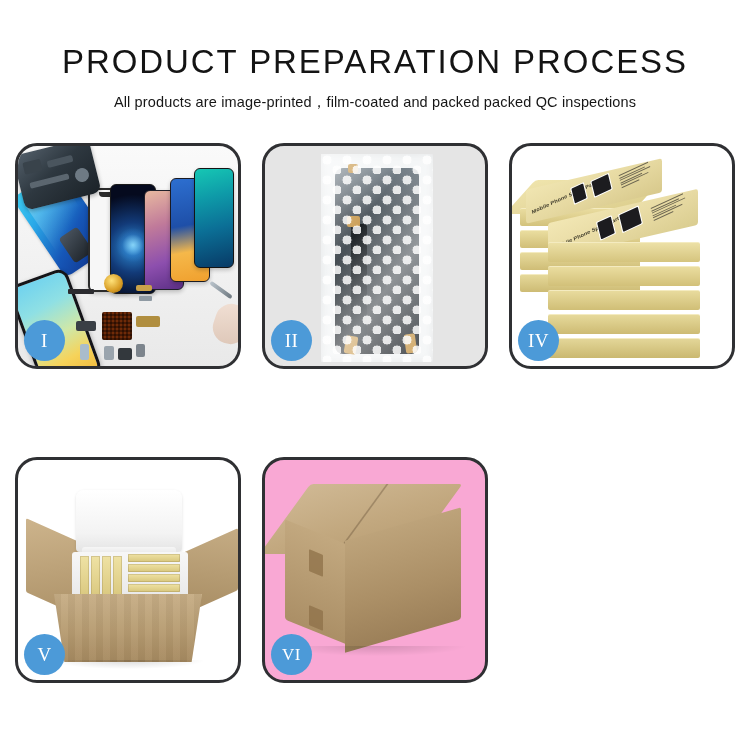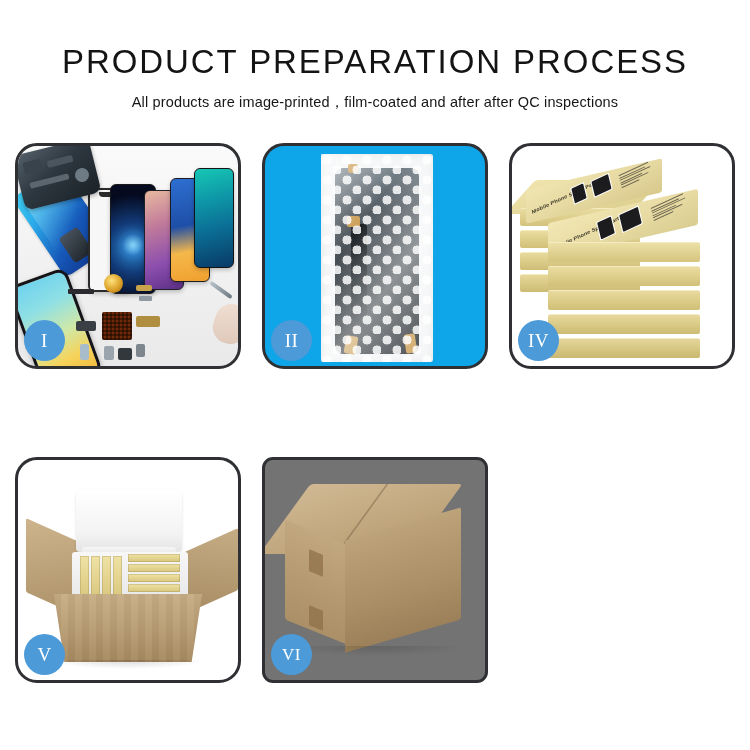--- a/index.html
+++ b/index.html
@@ -160,21 +160,21 @@
   .p1 .b6{left:86px;top:200px;width:10px;height:14px;background:#9aa4ad;border-radius:2px;}
   .p1 .b7{left:100px;top:202px;width:14px;height:12px;background:#33383d;border-radius:2px;}
   .p1 .b8{left:118px;top:198px;width:9px;height:13px;background:#7d858d;border-radius:2px;}
   .p1 .b9{left:62px;top:198px;width:9px;height:16px;background:#a9bccb;border-radius:2px;}
   .p1 .tool{position:absolute;left:190px;top:142px;width:26px;height:4px;
     background:linear-gradient(90deg,#b9c3cb,#6e7880);transform:rotate(36deg);border-radius:2px;}
   .p1 .hand{position:absolute;left:196px;top:158px;width:34px;height:40px;border-radius:16px;
     background:linear-gradient(160deg,#f2e0d4,#dcc4b4);transform:rotate(18deg);opacity:.95;}
 
   
-  .p2 { background:#0ea5e9; }
+  .p2 { background:#e5e5e5; }
   .p2 .wrap{
     position:absolute;left:56px;top:8px;width:112px;height:208px;
     background:#f3f5f6;
     border-radius:3px;
     box-shadow:0 0 8px rgba(0,0,0,.08) inset;
   }
   .p2 .lcd{
     position:absolute;left:14px;top:14px;width:84px;height:186px;
     background:linear-gradient(170deg,#6d7a84 0%,#3b454d 25%,#222a30 60%,#151a1f 100%);
     border-radius:8px;
@@ -305,21 +305,21 @@
     background:linear-gradient(180deg,#c7ae86 0%,#b79c72 55%,#a68a60 100%);
     border-radius:0 0 4px 4px;
     clip-path: polygon(0 0,100% 0,93% 100%,7% 100%);
   }
   .p5 .cartonfront::after{content:"";position:absolute;inset:0;
     background:repeating-linear-gradient(90deg,rgba(0,0,0,.035) 0 7px,rgba(255,255,255,.03) 7px 14px);}
   .p5 .shadow{position:absolute;left:34px;top:200px;width:152px;height:9px;
     background:radial-gradient(ellipse at 50% 0%,rgba(0,0,0,.15),rgba(0,0,0,0) 72%);}
 
   
-  .p6 { background:#737373;border-radius:11px; }
+  .p6 { background:#f9a8d4; }
   .p6 .ctop{
     position:absolute;left:20px;top:24px;width:152px;height:70px;
     background:linear-gradient(160deg,#cfb893 0%,#c2a87f 55%,#b79c72 100%);
     transform:skew(-36deg,0);
     border-radius:3px;
   }
   .p6 .ctop::after{content:"";position:absolute;left:50%;top:0;width:2px;height:100%;
     background:rgba(90,70,45,.35);}
   .p6 .cleft{
     position:absolute;left:20px;top:72px;width:62px;height:100px;
@@ -337,21 +337,21 @@
   .p6 .shadow{position:absolute;left:22px;top:186px;width:178px;height:10px;
     background:radial-gradient(ellipse at 50% 0%,rgba(0,0,0,.14),rgba(0,0,0,0) 72%);}
 </style>
 </head>
 <body>
 
 <div class="page">
 
   <div class="header">
     <div class="page-title">PRODUCT PREPARATION PROCESS</div>
-    <div class="page-subtitle">All products are image-printed，film-coated and after after QC inspections</div>
+    <div class="page-subtitle">All products are image-printed，film-coated and packed packed QC inspections</div>
   </div>
 
   <div class="grid">
 
     <div class="panel p1">
       <div class="panel-photo">
         <div class="ph film"></div>
         <div class="filmchip"></div>
 
         <div class="scr s1"></div>

